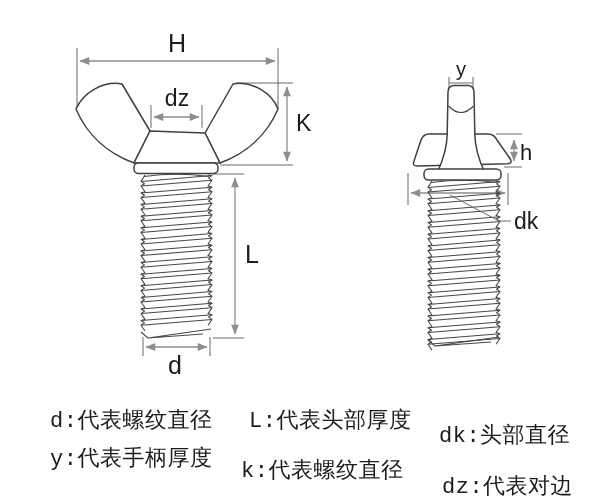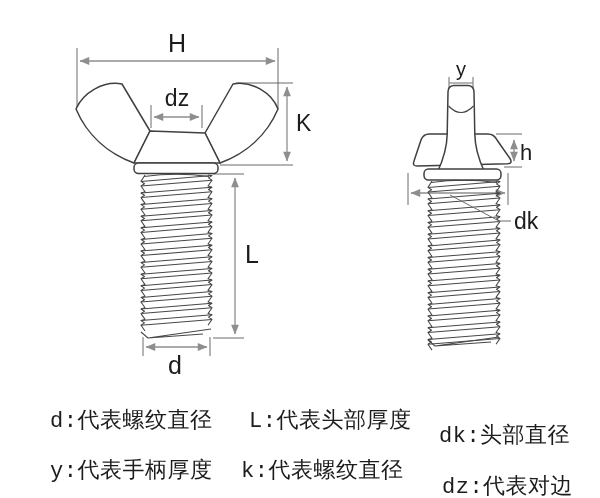--- a/index.html
+++ b/index.html
@@ -83,17 +83,17 @@
       <text class="lbl" x="461" y="76" font-size="20" text-anchor="middle">y</text>
       <text class="lbl" x="520" y="160" font-size="22">h</text>
       <text class="lbl" x="514" y="229" font-size="23">dk</text>
     </g>
   </svg>
 
   <div class="legend">
     <span style="left:50px;top:405px">d:代表螺纹直径</span>
     <span style="left:249px;top:405px">L:代表头部厚度</span>
     <span style="left:439px;top:420px">dk:头部直径</span>
-    <span style="left:50px;top:455px">y:代表手柄厚度</span>
+    <span style="left:50px;top:443px">y:代表手柄厚度</span>
     <span style="left:241px;top:455px">k:代表螺纹直径</span>
     <span style="left:442px;top:471px">dz:代表对边</span>
   </div>
 </div>
 
 </body></html>

